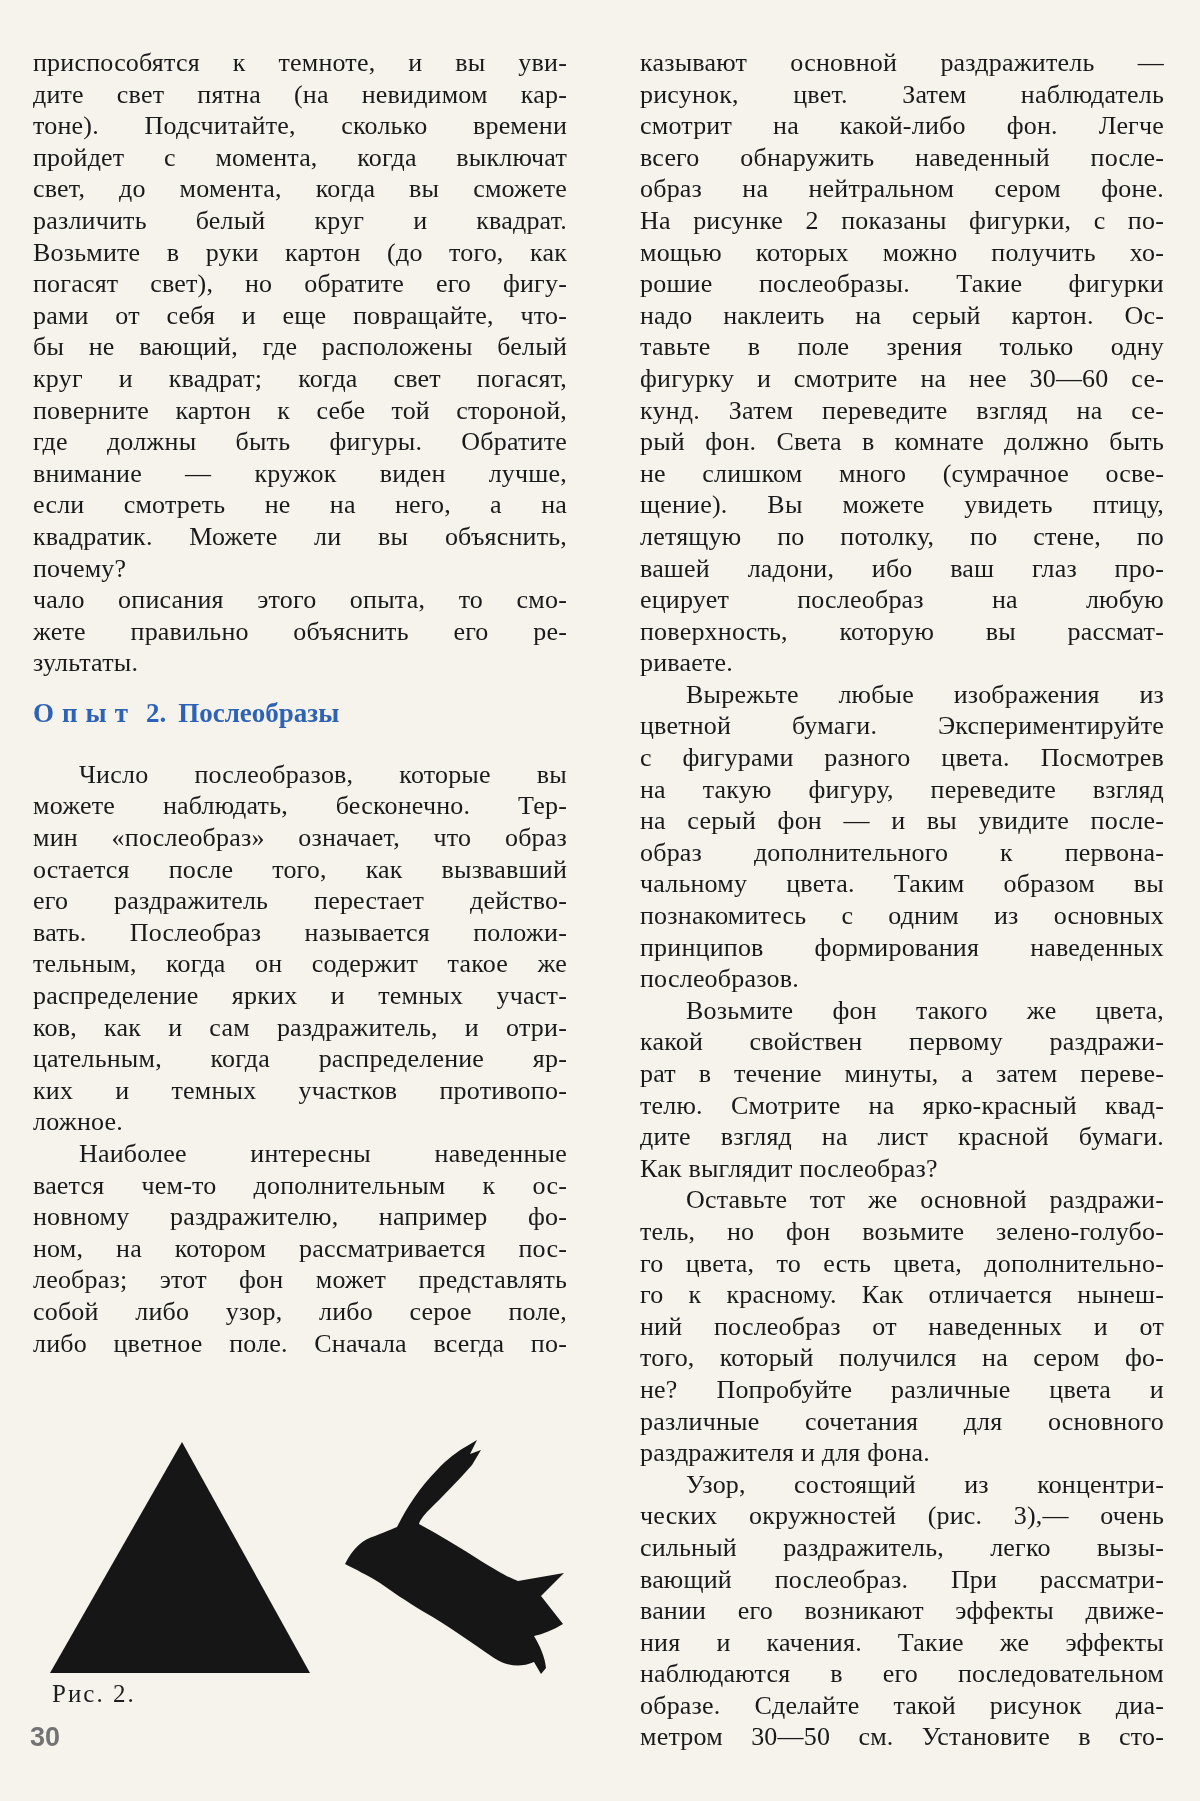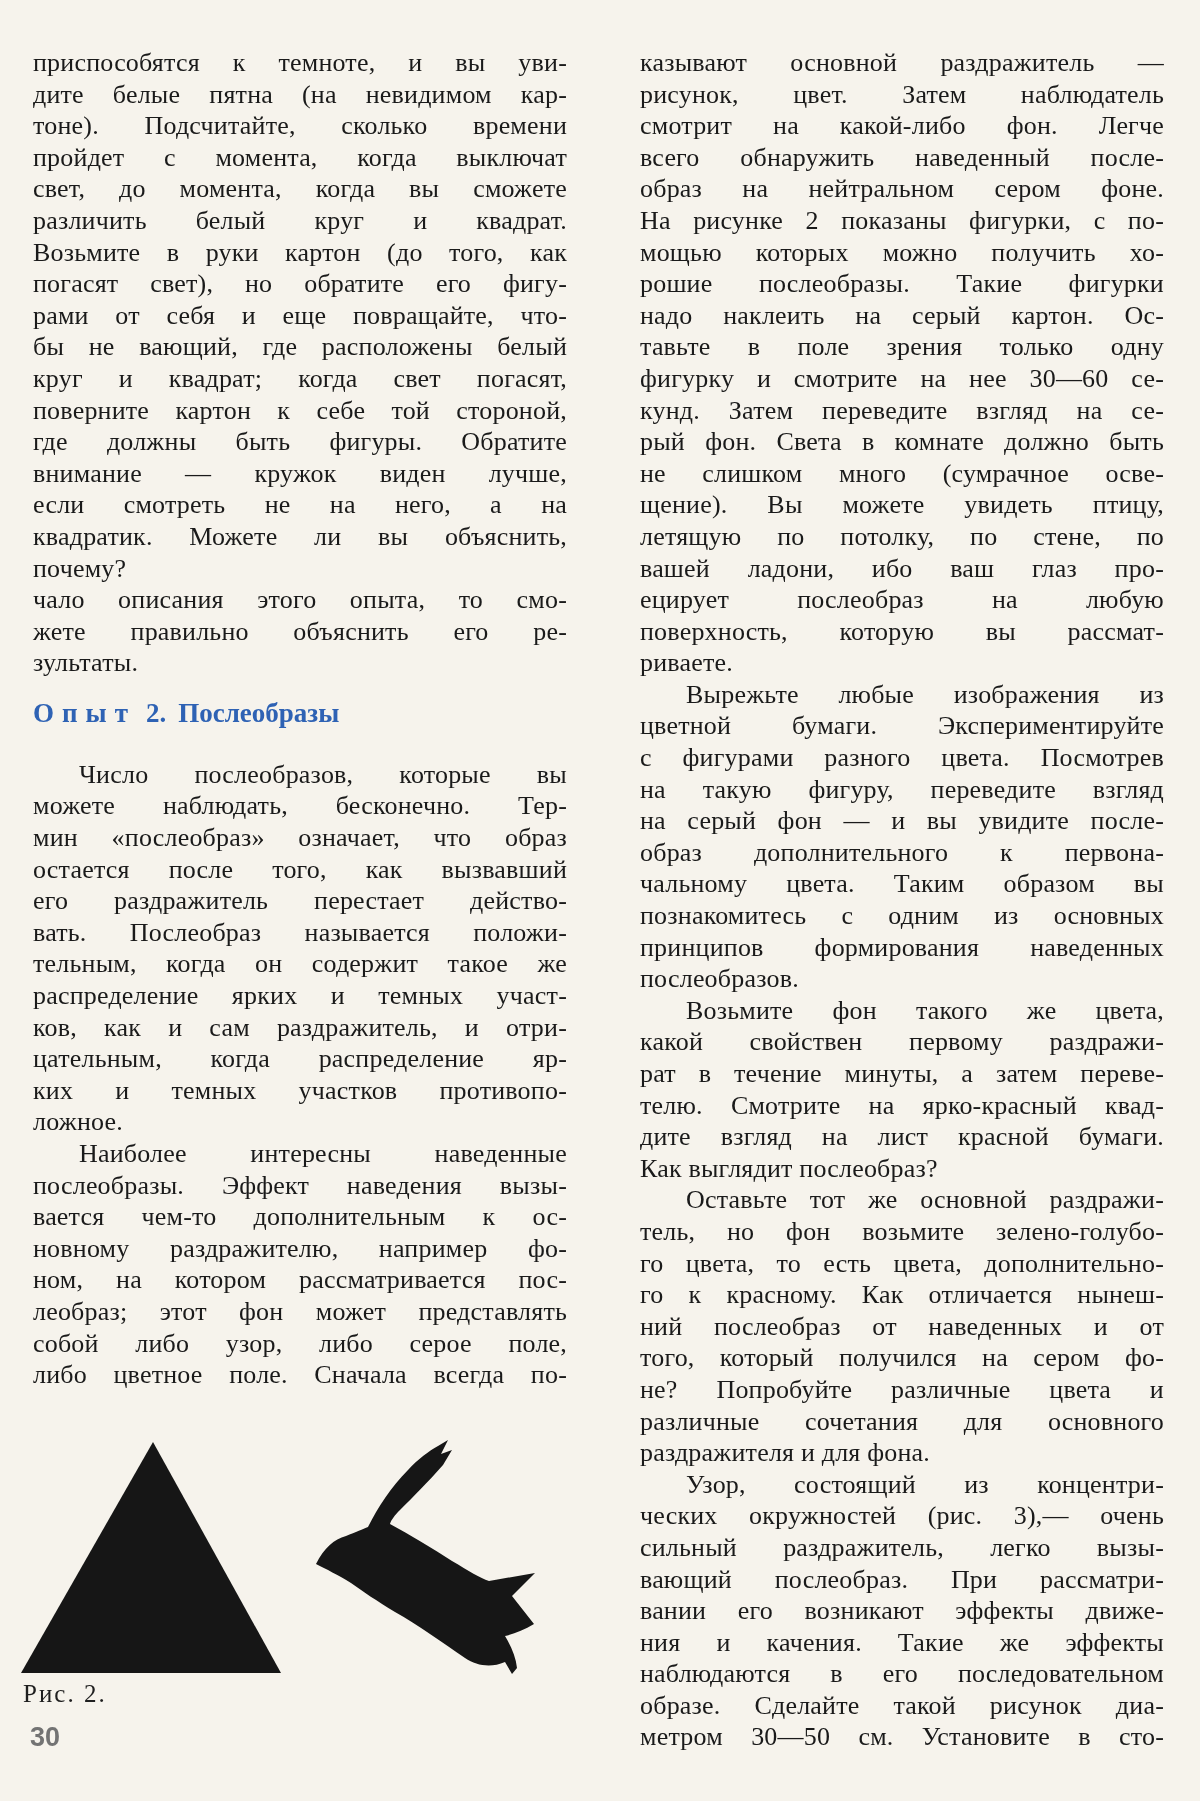--- a/index.html
+++ b/index.html
@@ -21,40 +21,40 @@
   .line.endline{text-align-last:left;}
   .line.indent{text-indent:46px;}
   .heading{
     margin-top:16px;margin-bottom:28px;
     height:36px;line-height:36px;
     font-weight:bold;font-size:27px;
     color:#2e62b4;
   }
   .heading .spaced{letter-spacing:8px;margin-right:10px;}
   .heading .hnum{margin-right:12px;}
-  .figure{position:absolute;left:19px;top:1428px;width:540px;height:330px;}
+  .figure{position:absolute;left:48px;top:1428px;width:540px;height:330px;}
   .figure svg{display:block;}
   .caption{
     position:absolute;left:4px;top:252px;
     font-size:25px;letter-spacing:2px;color:#1f1f1f;
   }
   .pagenum{
     position:absolute;left:30px;top:1722px;
     font-size:27px;font-weight:bold;color:#737373;
     font-family:Liberation Sans, sans-serif;
     text-align:right;
   }
 </style>
 </head>
 <body>
 
 <div class="col col-left">
     <div class="para">
       <div class="line">приспособятся к темноте, и вы уви-</div>
-      <div class="line">дите белые пятна (на невидимом кар-</div>
+      <div class="line">дите свет пятна (на невидимом кар-</div>
       <div class="line">тоне). Подсчитайте, сколько времени</div>
       <div class="line">пройдет с момента, когда выключат</div>
       <div class="line">свет, до момента, когда вы сможете</div>
       <div class="line">различить белый круг и квадрат.</div>
       <div class="line">Возьмите в руки картон (до того, как</div>
       <div class="line">погасят свет), но обратите его фигу-</div>
       <div class="line">рами от себя и еще повращайте, что-</div>
       <div class="line">бы не вающий, где расположены белый</div>
       <div class="line">круг и квадрат; когда свет погасят,</div>
       <div class="line">поверните картон к себе той стороной,</div>
@@ -79,21 +79,20 @@
       <div class="line">вать. Послеобраз называется положи-</div>
       <div class="line">тельным, когда он содержит такое же</div>
       <div class="line">распределение ярких и темных участ-</div>
       <div class="line">ков, как и сам раздражитель, и отри-</div>
       <div class="line">цательным, когда распределение яр-</div>
       <div class="line">ких и темных участков противопо-</div>
       <div class="line endline">ложное.</div>
     </div>
     <div class="para">
       <div class="line indent">Наиболее интересны наведенные</div>
-      <div class="line">послеобразы. Эффект наведения вызы-</div>
       <div class="line">вается чем-то дополнительным к ос-</div>
       <div class="line">новному раздражителю, например фо-</div>
       <div class="line">ном, на котором рассматривается пос-</div>
       <div class="line">леобраз; этот фон может представлять</div>
       <div class="line">собой либо узор, либо серое поле,</div>
       <div class="line">либо цветное поле. Сначала всегда по-</div>
     </div>
   </div>
 <div class="col col-right">
     <div class="para">

